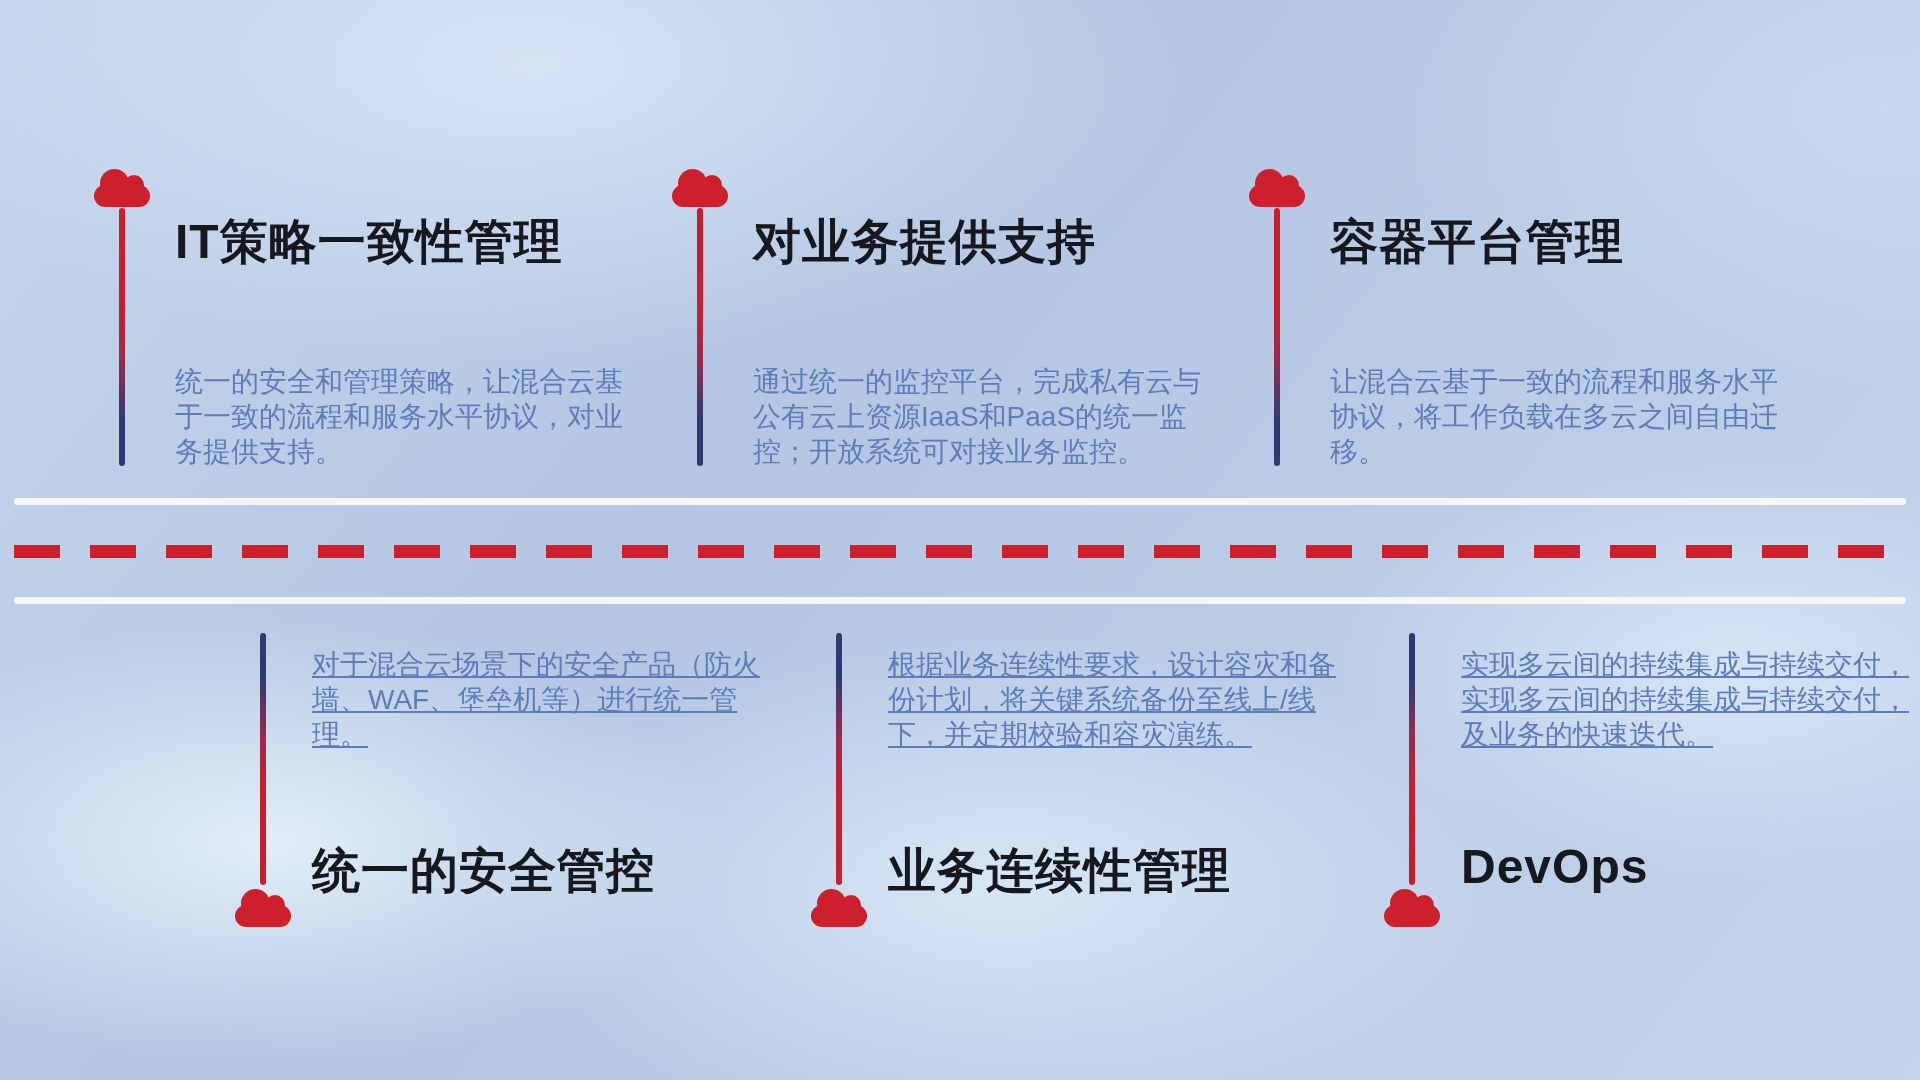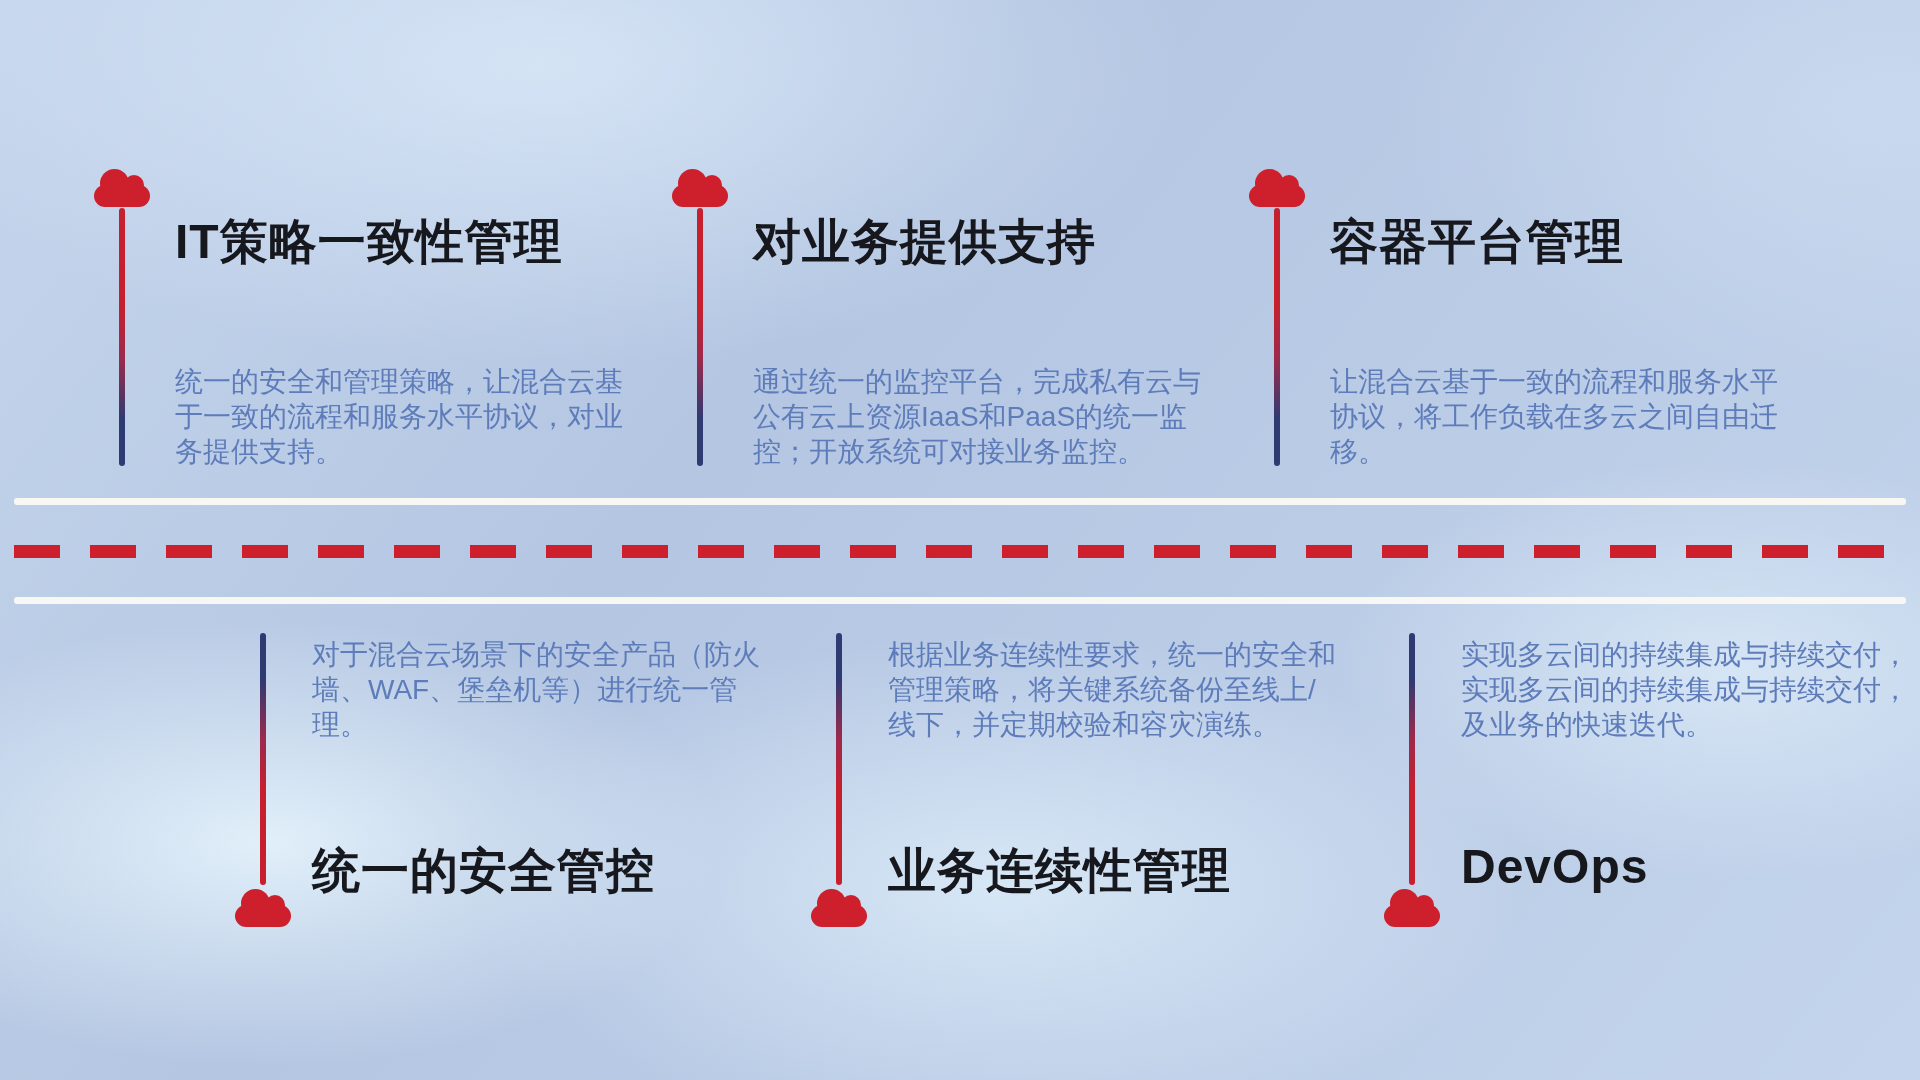--- a/index.html
+++ b/index.html
@@ -53,21 +53,21 @@
 
   .top-item .cloud { top: 25px; }
   .top-item .stem  { top: 48px; height: 258px; }
   .top-item .content { position: absolute; left: 56px; top: 0; width: 450px; }
   .top-item .title { position: absolute; top: 50px; }
   .top-item .desc  { position: absolute; top: 204px; }
 
   .bottom-item .stem  { top: 0; height: 252px; }
   .bottom-item .cloud { top: 272px; }
   .bottom-item .content { position: absolute; left: 52px; top: 0; width: 450px; }
-  .bottom-item .desc  { position: absolute; top: 4px; }
+  .bottom-item .desc  { position: absolute; top: 14px; text-decoration: underline; }
   .bottom-item .title { position: absolute; top: 206px; }
 
   .title {
     font-size: 48px;
     font-weight: bold;
     color: #16181d;
     letter-spacing: 1px;
     white-space: nowrap;
   }
   .desc {
@@ -139,21 +139,21 @@
     <div class="content">
       <p class="desc">对于混合云场景下的安全产品（防火墙、WAF、堡垒机等）进行统一管理。</p>
       <h2 class="title">统一的安全管控</h2>
     </div>
   </div>
 
   <div class="item bottom-item" style="left:836px; top:633px;">
     <span class="stem up-fade"></span>
     <span class="cloud"></span>
     <div class="content">
-      <p class="desc">根据业务连续性要求，统一的安全和管理策略，将关键系统备份至线上/线下，并定期校验和容灾演练。</p>
+      <p class="desc">根据业务连续性要求，设计容灾和备份计划，将关键系统备份至线上/线下，并定期校验和容灾演练。</p>
       <h2 class="title">业务连续性管理</h2>
     </div>
   </div>
 
   <div class="item bottom-item" style="left:1409px; top:633px;">
     <span class="stem up-fade"></span>
     <span class="cloud"></span>
     <div class="content">
       <p class="desc">实现多云间的持续集成与持续交付，实现多云间的持续集成与持续交付，及业务的快速迭代。</p>
       <h2 class="title">DevOps</h2>

